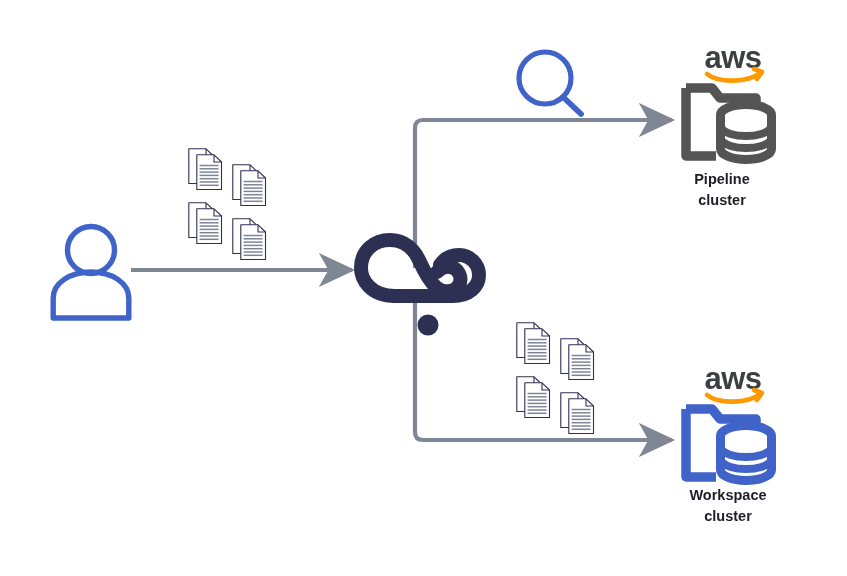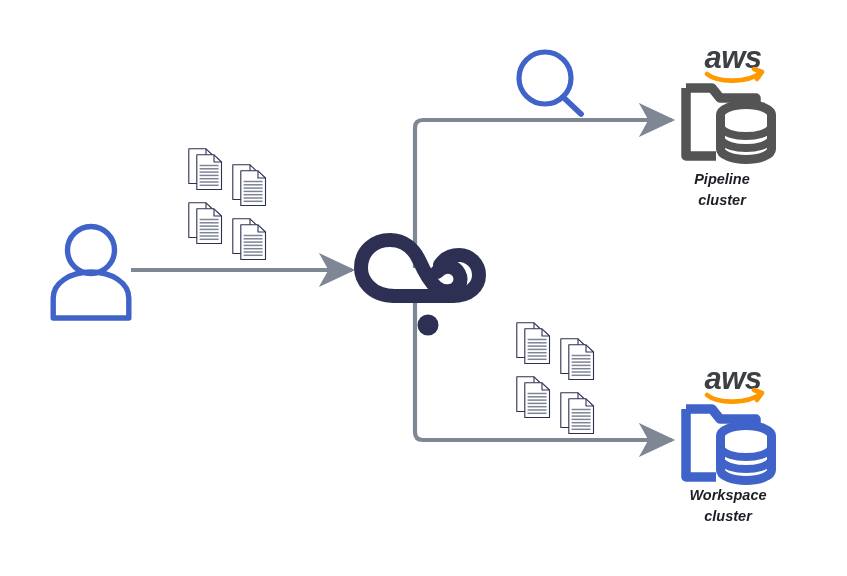--- a/index.html
+++ b/index.html
@@ -10,21 +10,20 @@
   }
   body {
     font-family: "Liberation Sans", "DejaVu Sans", sans-serif;
   }
   #canvas {
     position: relative;
     width: 847px;
     height: 576px;
     background: #ffffff;
     overflow: hidden;
-    font-style: italic;
   }
   #diagram-svg {
     position: absolute;
     top: 0;
     left: 0;
     width: 847px;
     height: 576px;
     display: block;
   }
   .node-label {

